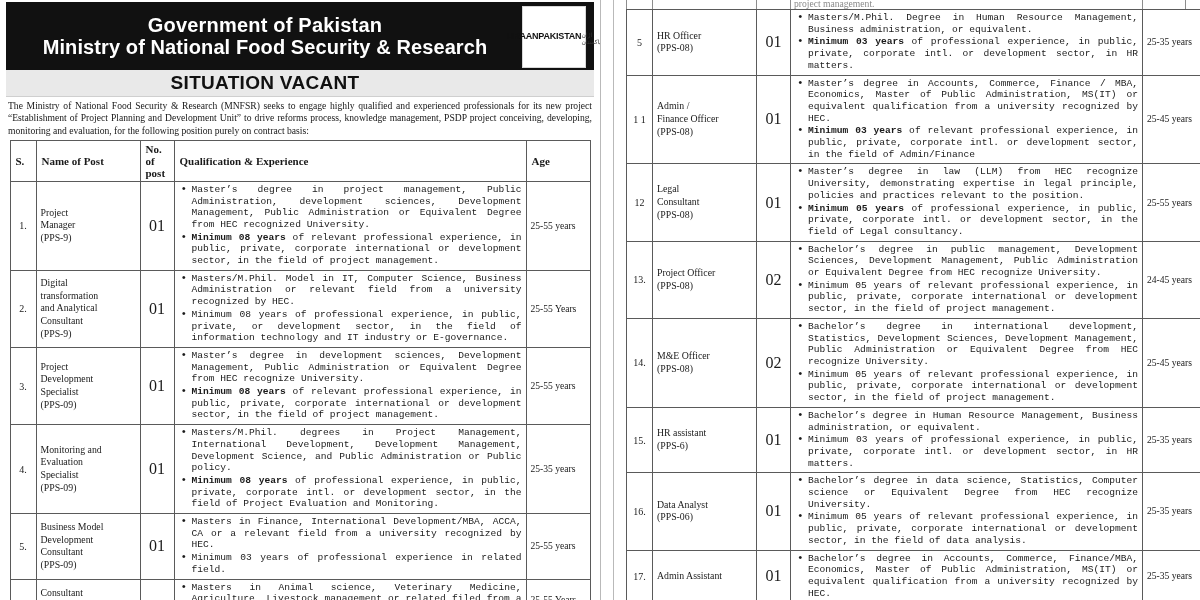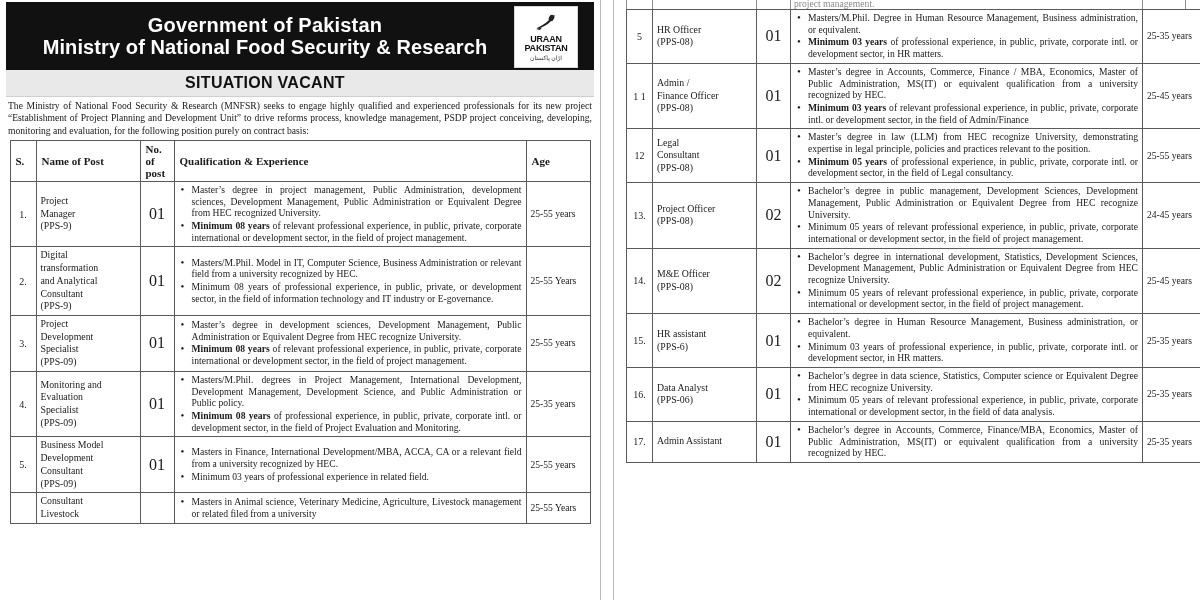--- a/index.html
+++ b/index.html
@@ -55,25 +55,25 @@
     font-family: "Liberation Sans", "DejaVu Sans", sans-serif;
     font-weight: bold;
     line-height: 1.12;
     padding-right: 70px;
   }
   .gov-line { font-size: 20px; letter-spacing: 0.2px; }
   .ministry-line { font-size: 20px; letter-spacing: 0.1px; }
 
   .logo-box {
     position: absolute;
-    right: 16px; top: 4px;
+    right: 8px; top: 4px;
     width: 62px; height: 60px;
     background: #ffffff;
     border: 1px solid #d8d8d8;
-    display: flex; flex-direction: column;
+    display: flex; flex-direction: row;
     align-items: center; justify-content: center;
     color: #111;
   }
   .logo-mark { width: 26px; height: 22px; display:block; }
   .logo-t1 {
     font-family: "Liberation Sans", "DejaVu Sans", sans-serif;
     font-weight: bold; font-size: 9px; line-height: 1.05; letter-spacing: -0.2px;
   }
   .logo-t2 {
     font-family: "Liberation Sans", "DejaVu Sans", sans-serif;
@@ -85,21 +85,21 @@
     margin: 0 6px;
     height: 26px;
     background: #e9e9e9;
     border-bottom: 1px solid #cfcfcf;
     display: flex; align-items: center; justify-content: center;
     position: relative;
   }
   .banner span {
     font-family: "Liberation Sans", "DejaVu Sans", sans-serif;
     font-weight: bold;
-    font-size: 16px;
+    font-size: 19px;
     letter-spacing: 0.3px;
     color: #111;
     padding-right: 70px;
   }
 
   .intro {
     margin: 3px 8px 3px 8px;
     font-size: 9.6px;
     line-height: 1.28;
     text-align: justify;
@@ -144,20 +144,21 @@
   ul.qual {
     margin: 0; padding: 0 0 0 11px;
     list-style: none;
   }
   ul.qual > li {
     position: relative;
     text-align: justify;
     line-height: 1.22;
     margin: 0 0 1px 0;
     padding-left: 2px;
+    font-family: Liberation Mono, monospace;
   }
   ul.qual > li:before {
     content: "\2022";
     position: absolute;
     left: -9px; top: -1px;
     font-size: 11px;
     line-height: 1.22;
   }
   td.c-qual { padding: 3px 5px 3px 3px; }
   .right-top-clip {

